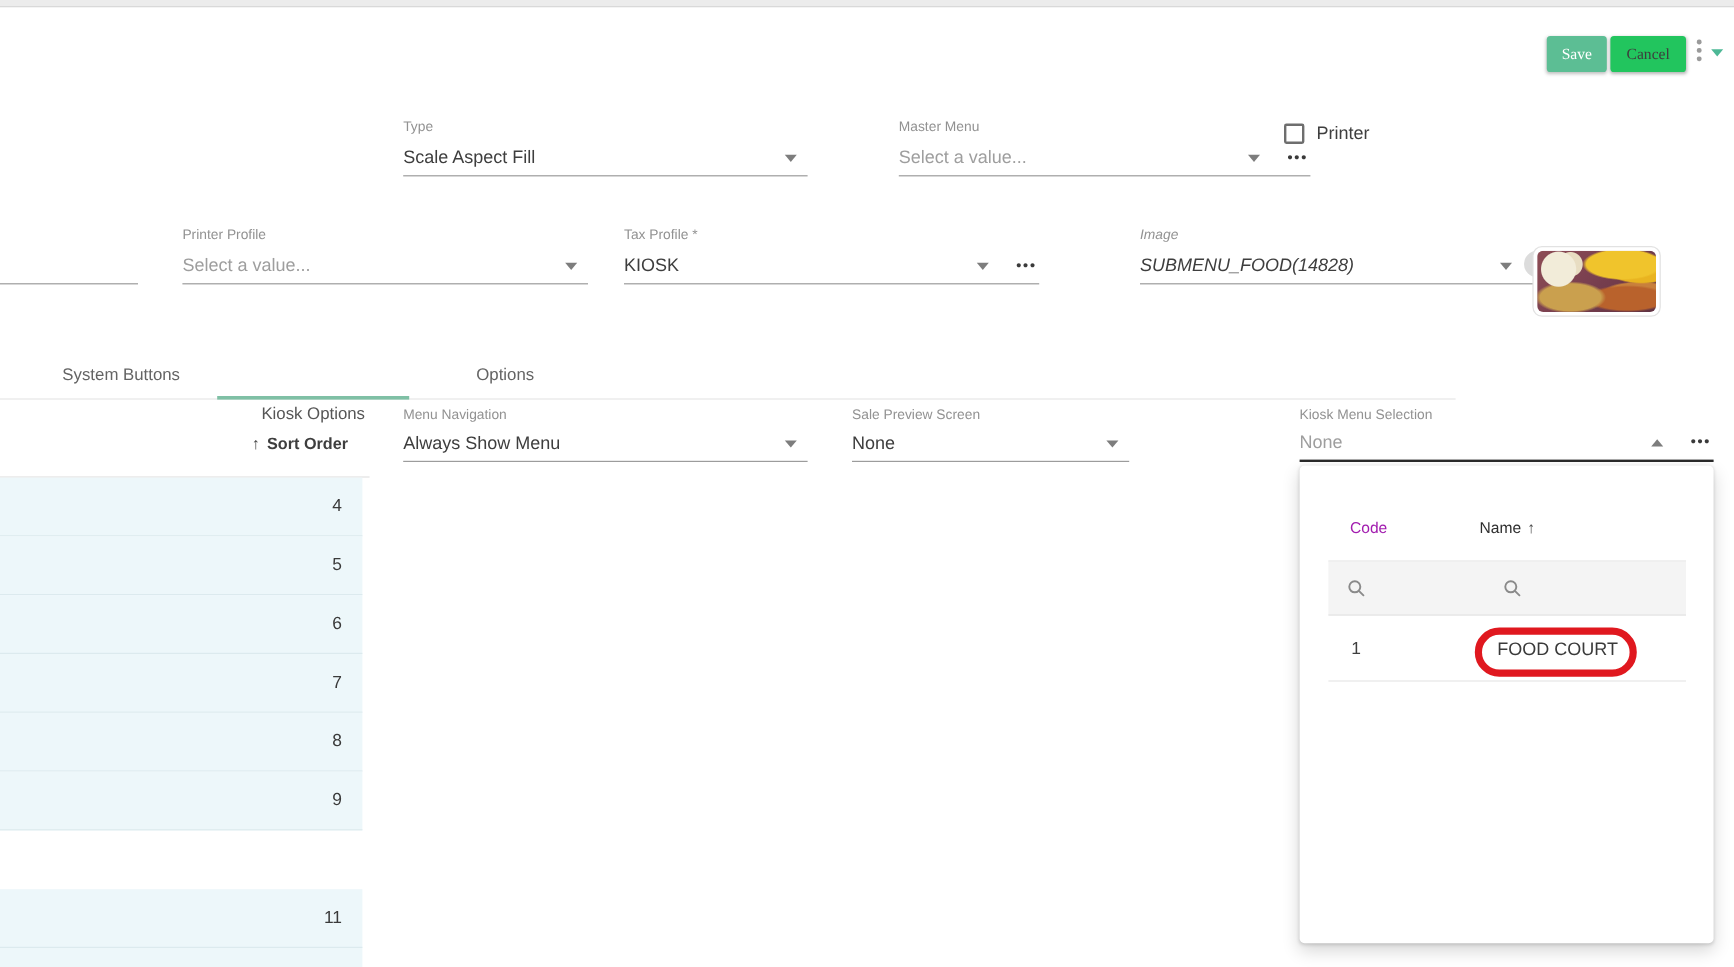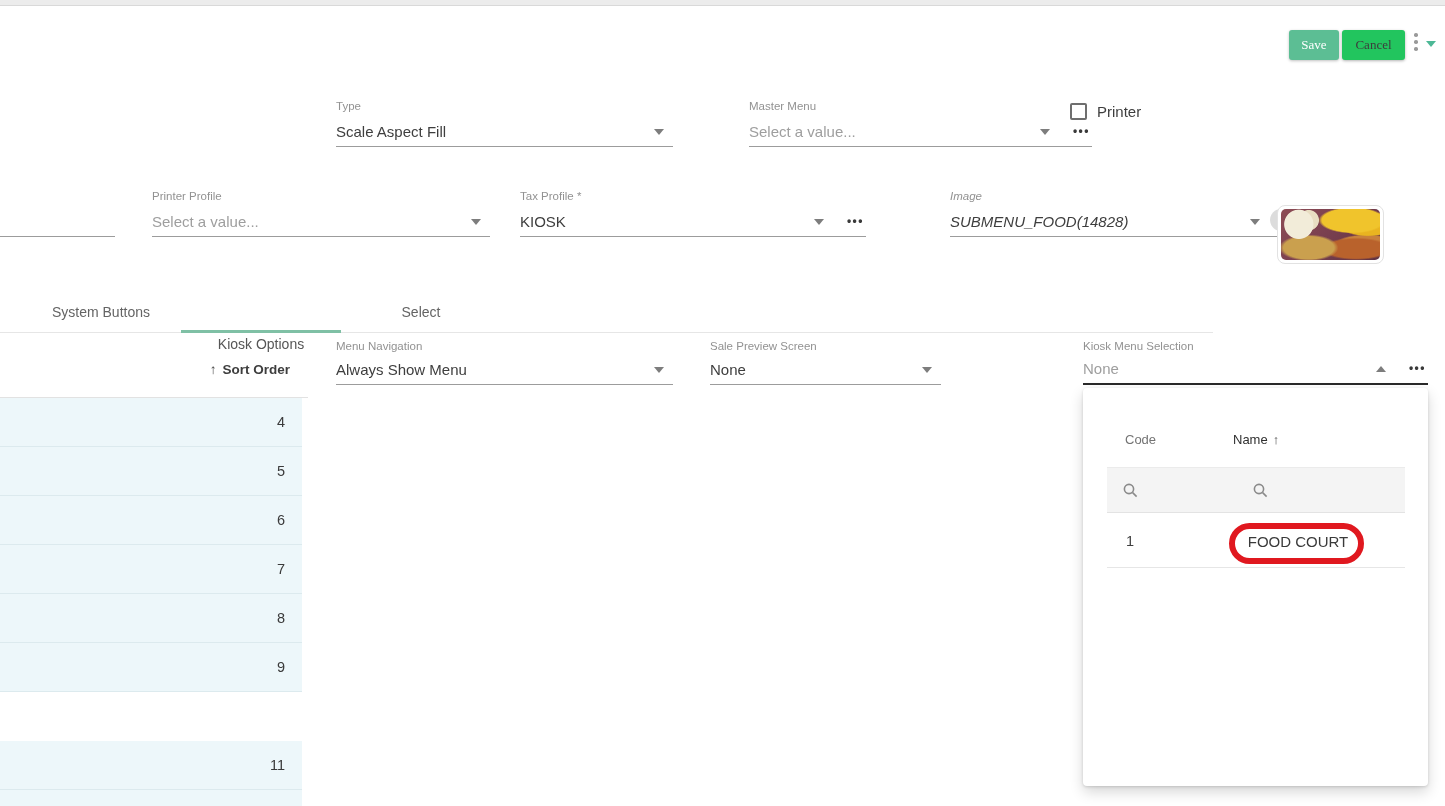--- a/index.html
+++ b/index.html
@@ -82,21 +82,21 @@
   .trow { position:absolute; left:0; width:302px; height:49px; background:#edf7fa;
     border-bottom:1px solid #dceaee; cursor:pointer; }
   .trow span { display:block; text-align:right; padding-right:17px; line-height:48px;
     font-size:14.5px; color:#3a3a3a; }
   .trow.partial { height:16px; border-bottom:none; }
 
   
   .panel { position:absolute; left:1083px; top:388px; width:345px; height:398px;
     background:#fff; border-radius:4px;
     box-shadow:0 1px 3px rgba(0,0,0,.14), 0 6px 14px rgba(0,0,0,.16); }
-  .panel .col-code { position:absolute; left:42px; top:44px; font-size:13px; color:#737373; }
+  .panel .col-code { position:absolute; left:42px; top:44px; font-size:13px; color:#a21caf; }
   .panel .col-name { position:absolute; left:150px; top:44px; width:130px;
     text-align:left; font-size:13px; color:#2f2f2f; font-weight:500; }
   .panel .col-name .arr { font-weight:400; margin-left:5px; color:#4a4a4a; }
   .filter-strip { position:absolute; left:24px; top:79px; width:298px; height:46px;
     background:#f4f4f4; border-top:1px solid #ebebeb; border-bottom:1px solid #e3e3e3; }
   .filter-cell { position:absolute; top:0; width:128px; height:100%; cursor:text; }
   .filter-cell svg { position:absolute; left:16px; top:15px; }
   .prow { position:absolute; left:24px; top:126px; width:298px; height:54px;
     border-bottom:1px solid #e6e6e6; cursor:pointer; }
   .prow .code { position:absolute; left:19px; top:19px; font-size:14.5px; color:#3e3e3e; }
@@ -161,21 +161,21 @@
     <span class="dots" style="right:0;">•••</span>
   </div>
 
   <div class="thumb">
     <div class="img"></div>
   </div>
 
   <div class="tabbar">
     <div class="tab" style="left:21px;">System Buttons</div>
     <div class="tab active" style="left:181px;">Kiosk Options</div>
-    <div class="tab" style="left:341px;">Select</div>
+    <div class="tab" style="left:341px;">Options</div>
     <div class="tab-indicator"></div>
   </div>
 
   <div class="sort-header">
     <span class="arr">↑</span><span>Sort Order</span>
   </div>
   <div class="thead-line"></div>
 
   <div class="trow" style="top:398px;">
     <span>4</span>

